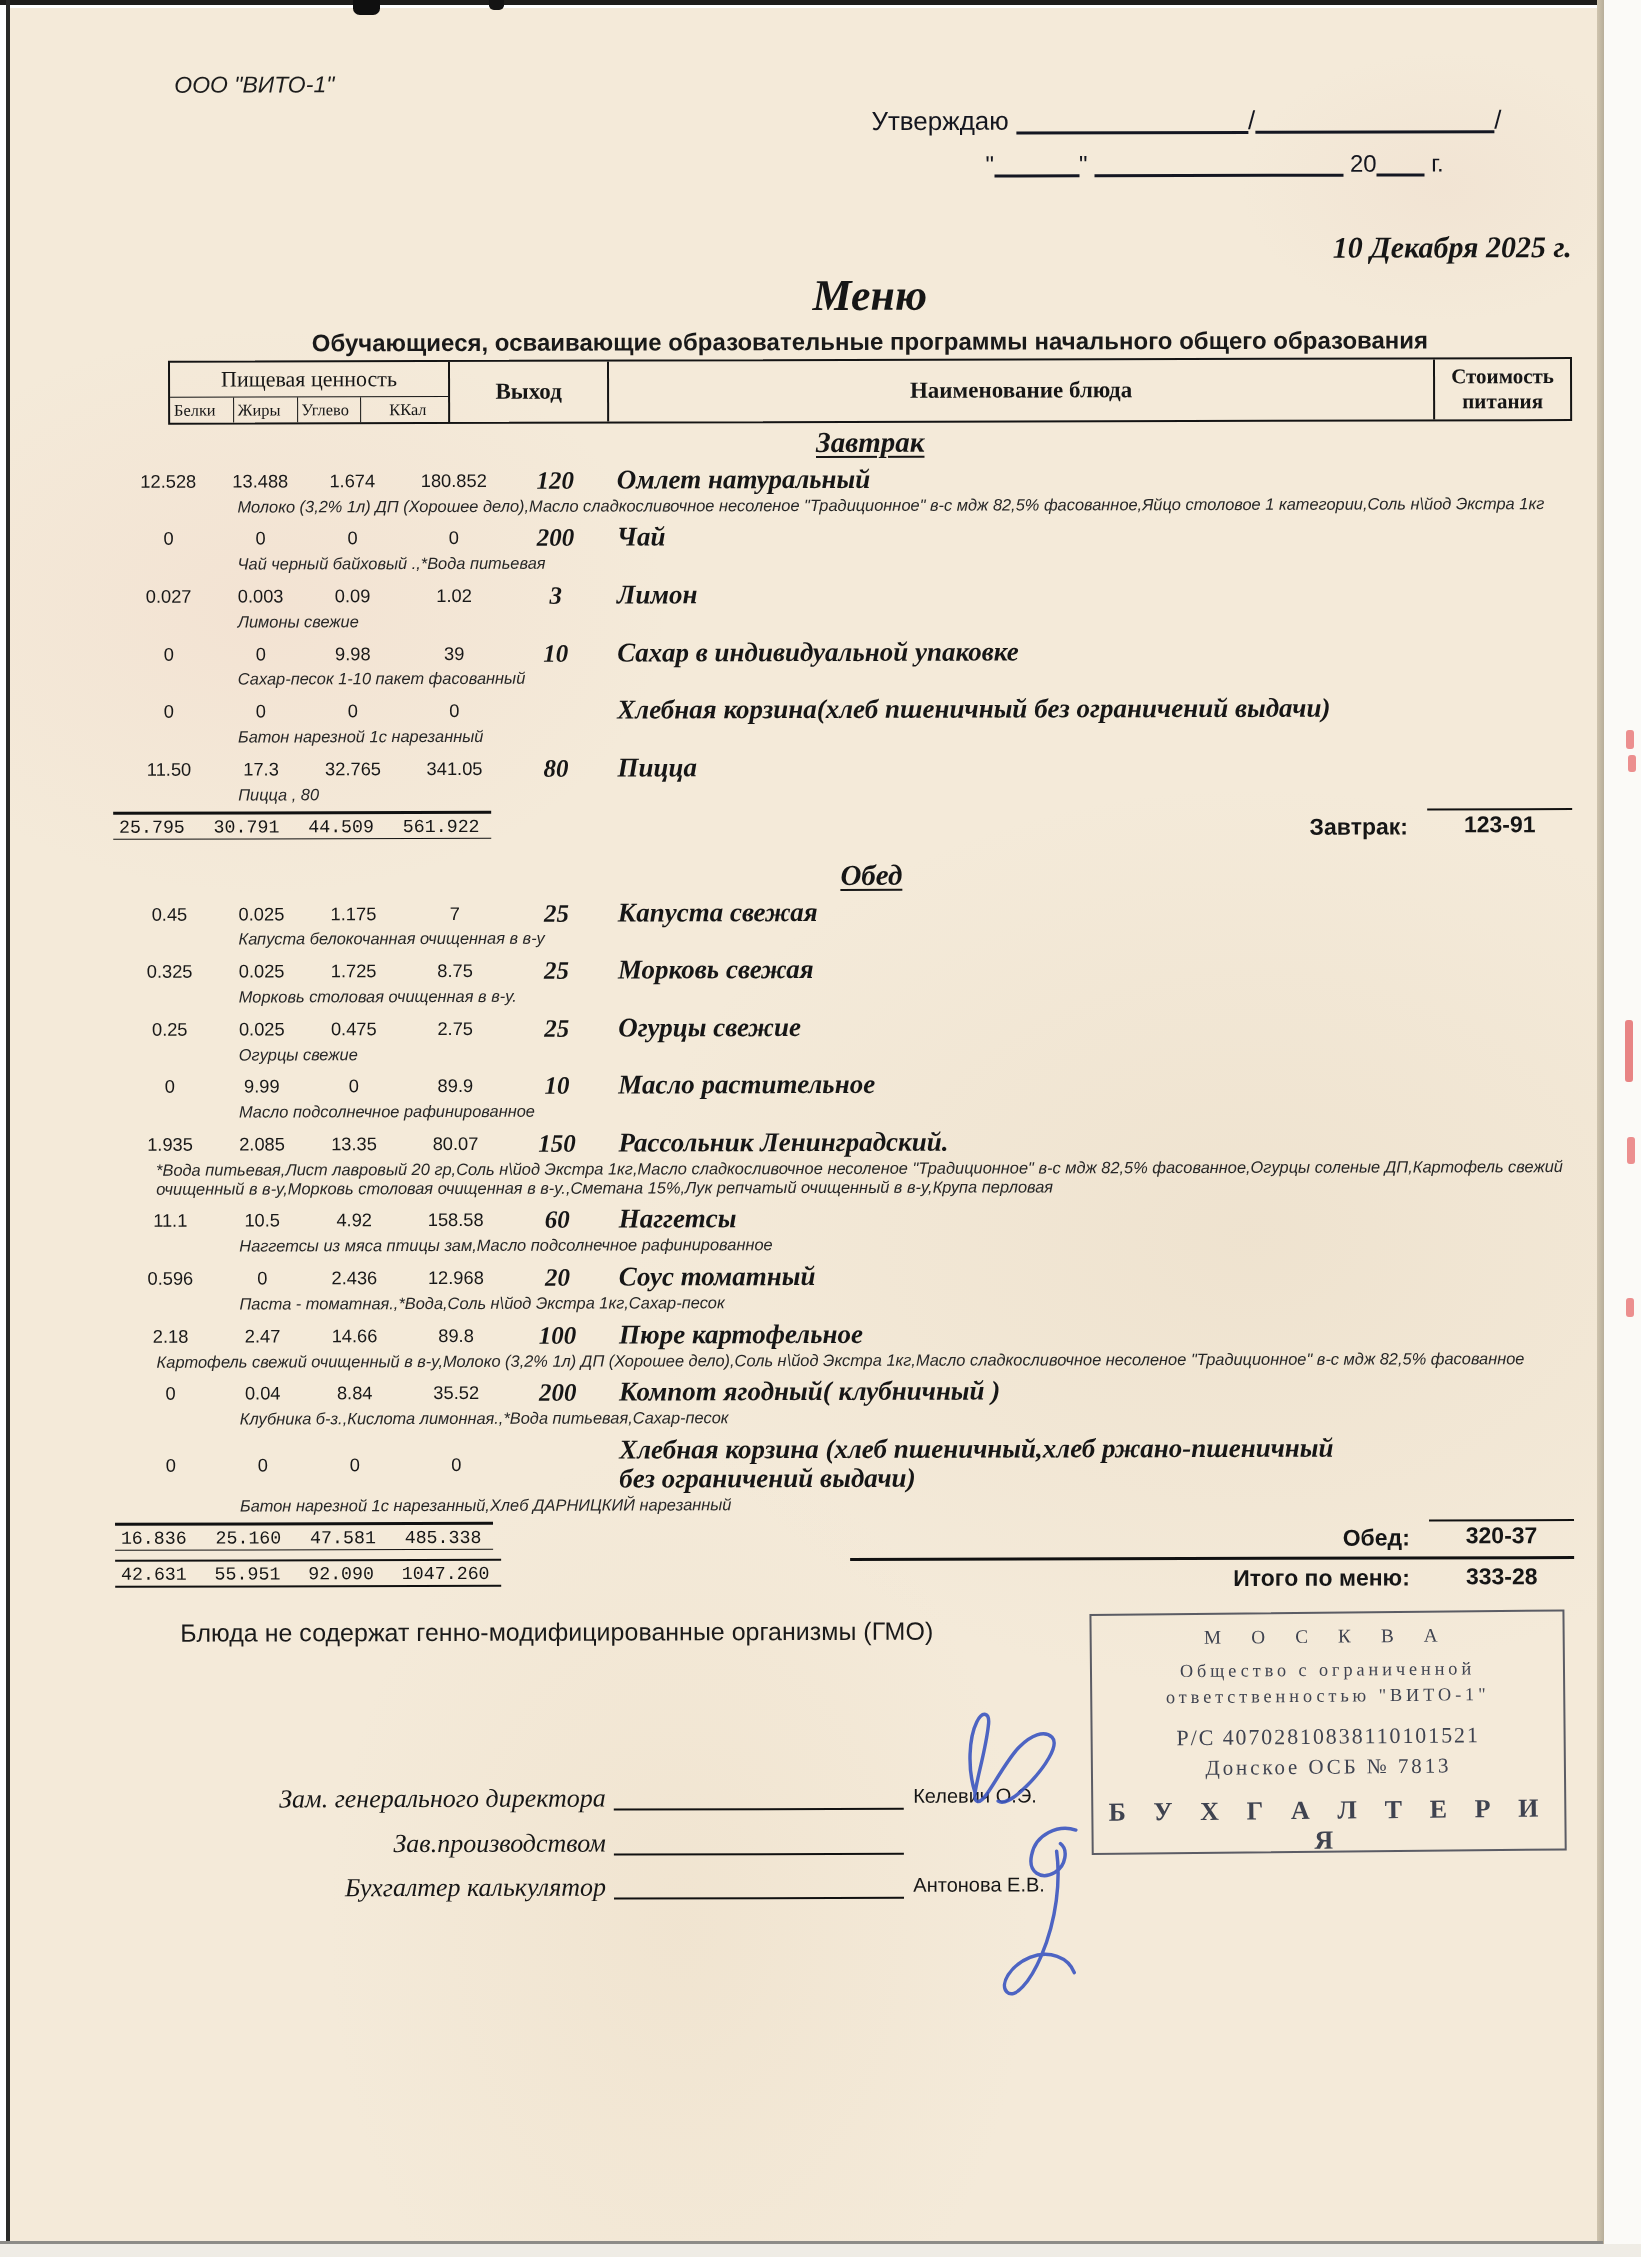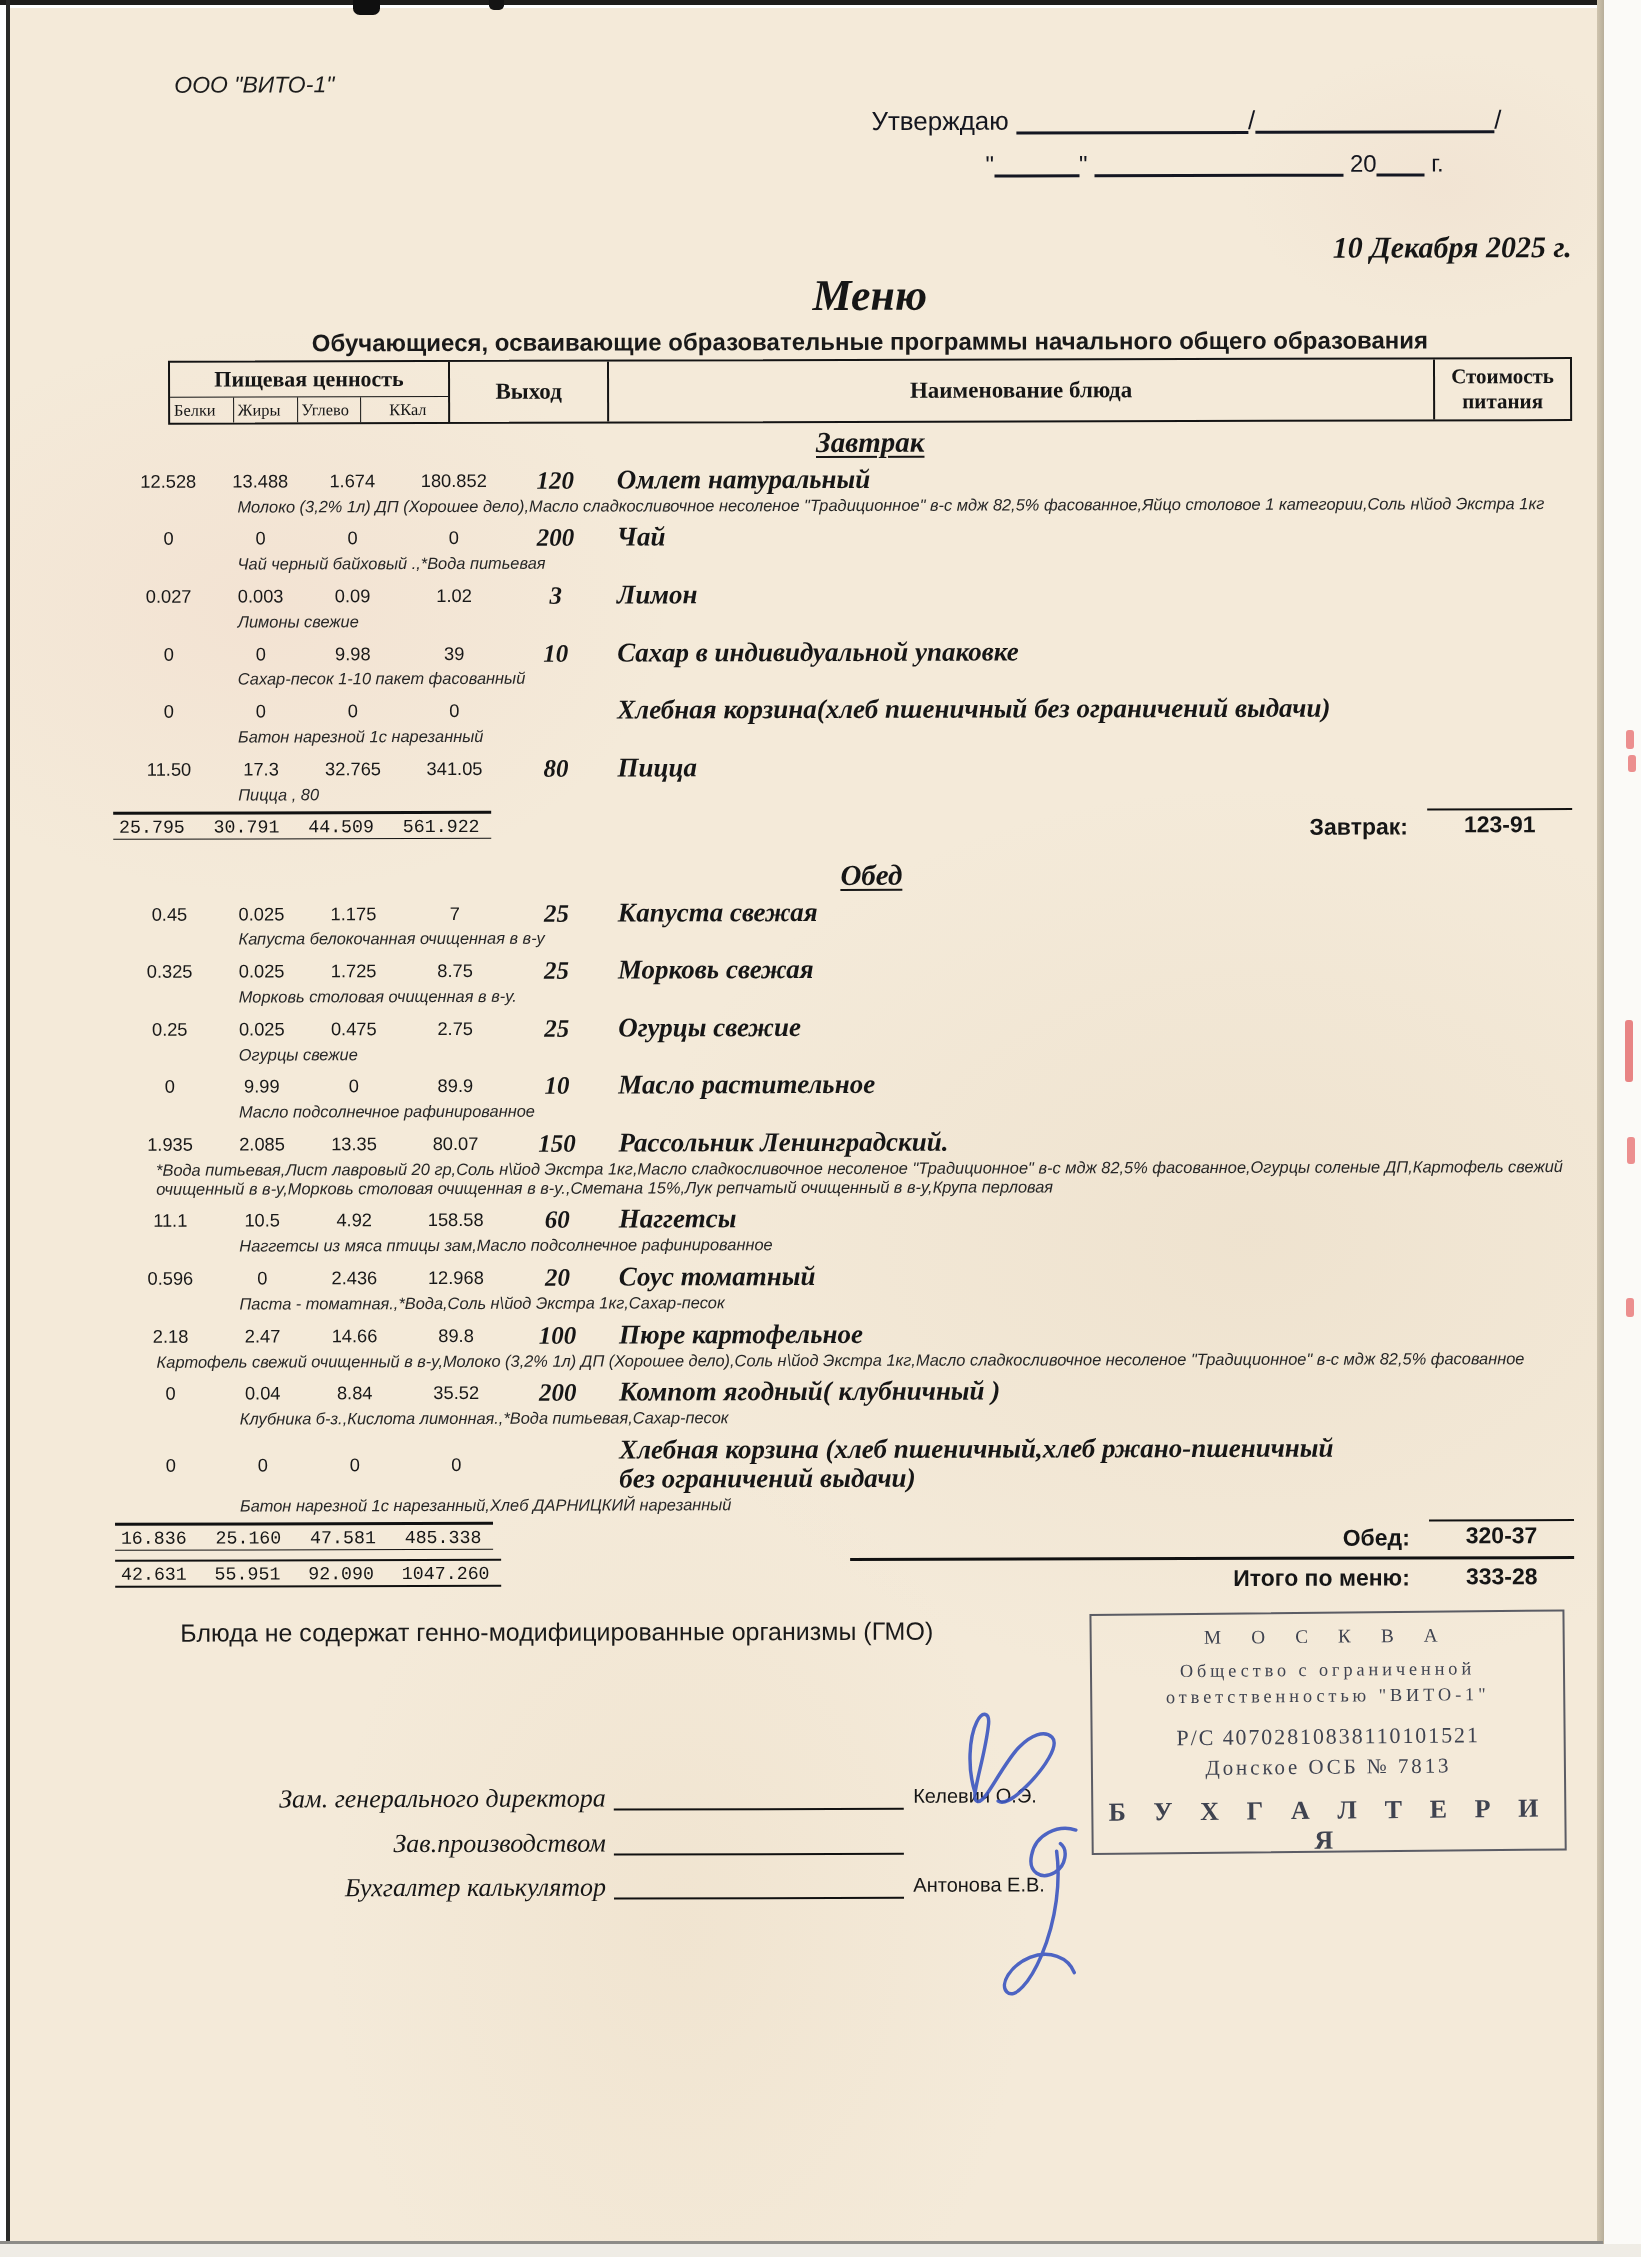--- a/index.html
+++ b/index.html
@@ -43,21 +43,21 @@
   .approve-row2{margin-top:13.5px;padding-left:114px;font-size:24px;}
   .blank{display:inline-block;border-bottom:3.9px solid #141722;height:1em;vertical-align:-4.8px;}
   .b1{width:232px;} .b2{width:239px;} .b3{width:85px;} .b4{width:249px;} .b5{width:48px;}
   .doc-date{position:absolute;left:1091px;top:232px;width:483px;text-align:right;font-size:30px;font-weight:bold;font-style:italic;}
   .doc-title{position:absolute;left:170px;top:274px;width:1404px;text-align:center;font-size:44px;font-weight:bold;font-style:italic;line-height:44px;}
   .doc-subtitle{position:absolute;left:170px;top:328px;width:1404px;text-align:center;font-size:24px;font-weight:bold;color:#191919;}
 
   
   .thead{position:absolute;left:170px;top:359px;width:1404px;height:64px;border:2.9px solid #141414;display:flex;box-sizing:border-box;background:transparent;}
   .th-nutrition{width:280px;border-right:2.9px solid #141414;display:flex;flex-direction:column;box-sizing:border-box;}
-  .th-nutrition-title{height:35px;display:flex;align-items:center;justify-content:center;font-size:22px;font-weight:bold;border-bottom:1.9px solid #141414;box-sizing:border-box;}
+  .th-nutrition-title{height:35px;display:flex;align-items:center;justify-content:center;font-size:22px;font-weight:normal;border-bottom:1.9px solid #141414;box-sizing:border-box;}
   .th-subcols{flex:1;display:flex;border-radius:10px;}
   .th-subcols span{flex:1;display:flex;align-items:center;justify-content:flex-start;padding-left:3.9px;font-size:16.4px;border-right:1.9px solid #141414;box-sizing:border-box;overflow:hidden;white-space:nowrap;}
   .th-subcols span:last-child{border-right:none;margin-left:24px;}
   .th-output{width:159px;border-right:2.9px solid #141414;display:flex;align-items:center;justify-content:center;font-size:23px;font-weight:bold;box-sizing:border-box;}
   .th-dish{flex:1;border-right:2.9px solid #141414;display:flex;align-items:center;justify-content:center;font-size:23px;font-weight:bold;box-sizing:border-box;}
   .th-cost{width:135px;display:flex;flex-direction:column;align-items:center;justify-content:center;font-size:21px;font-weight:bold;line-height:25px;box-sizing:border-box;}
 
   
   .menu-body{position:absolute;left:0;top:426px;width:1641px;}
   .section-header{width:1404px;margin-left:170px;text-align:center;font-family:"Liberation Serif","DejaVu Serif",serif;

